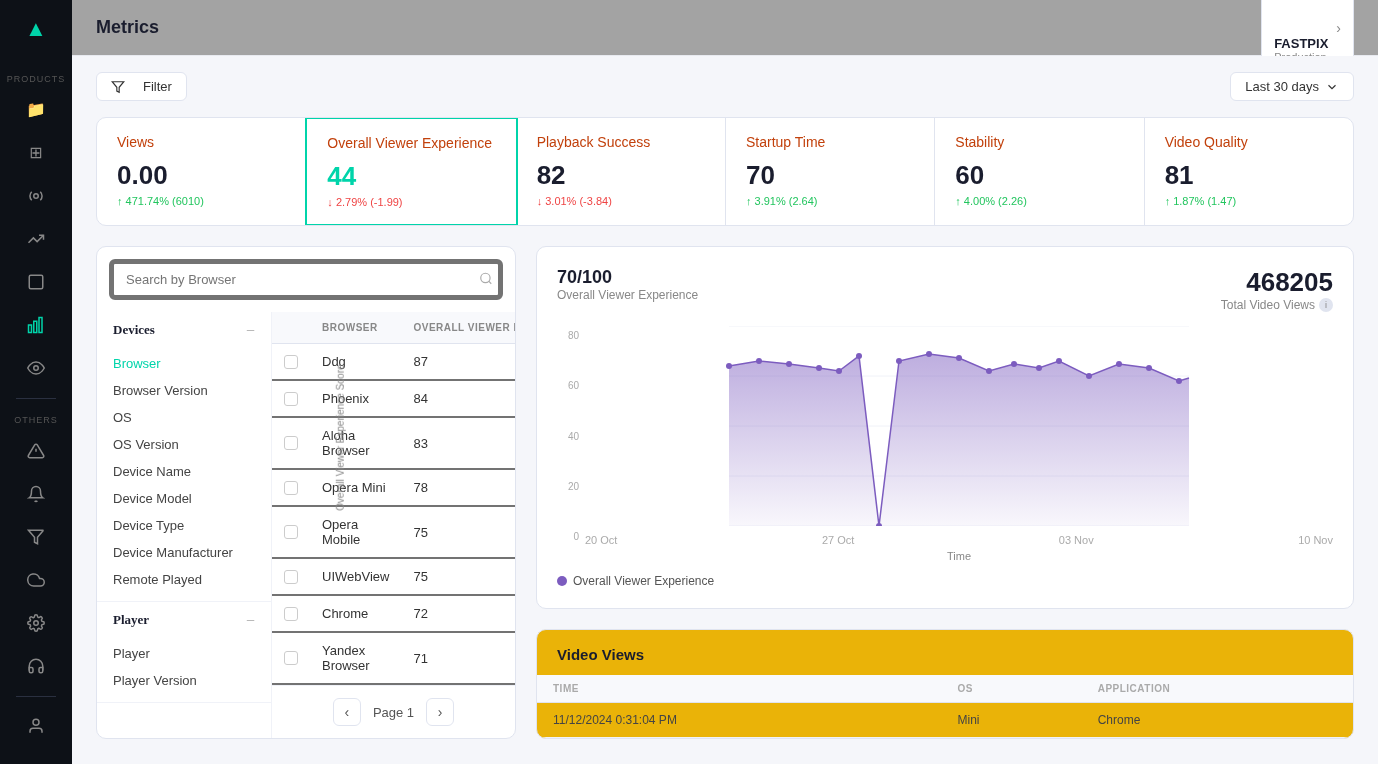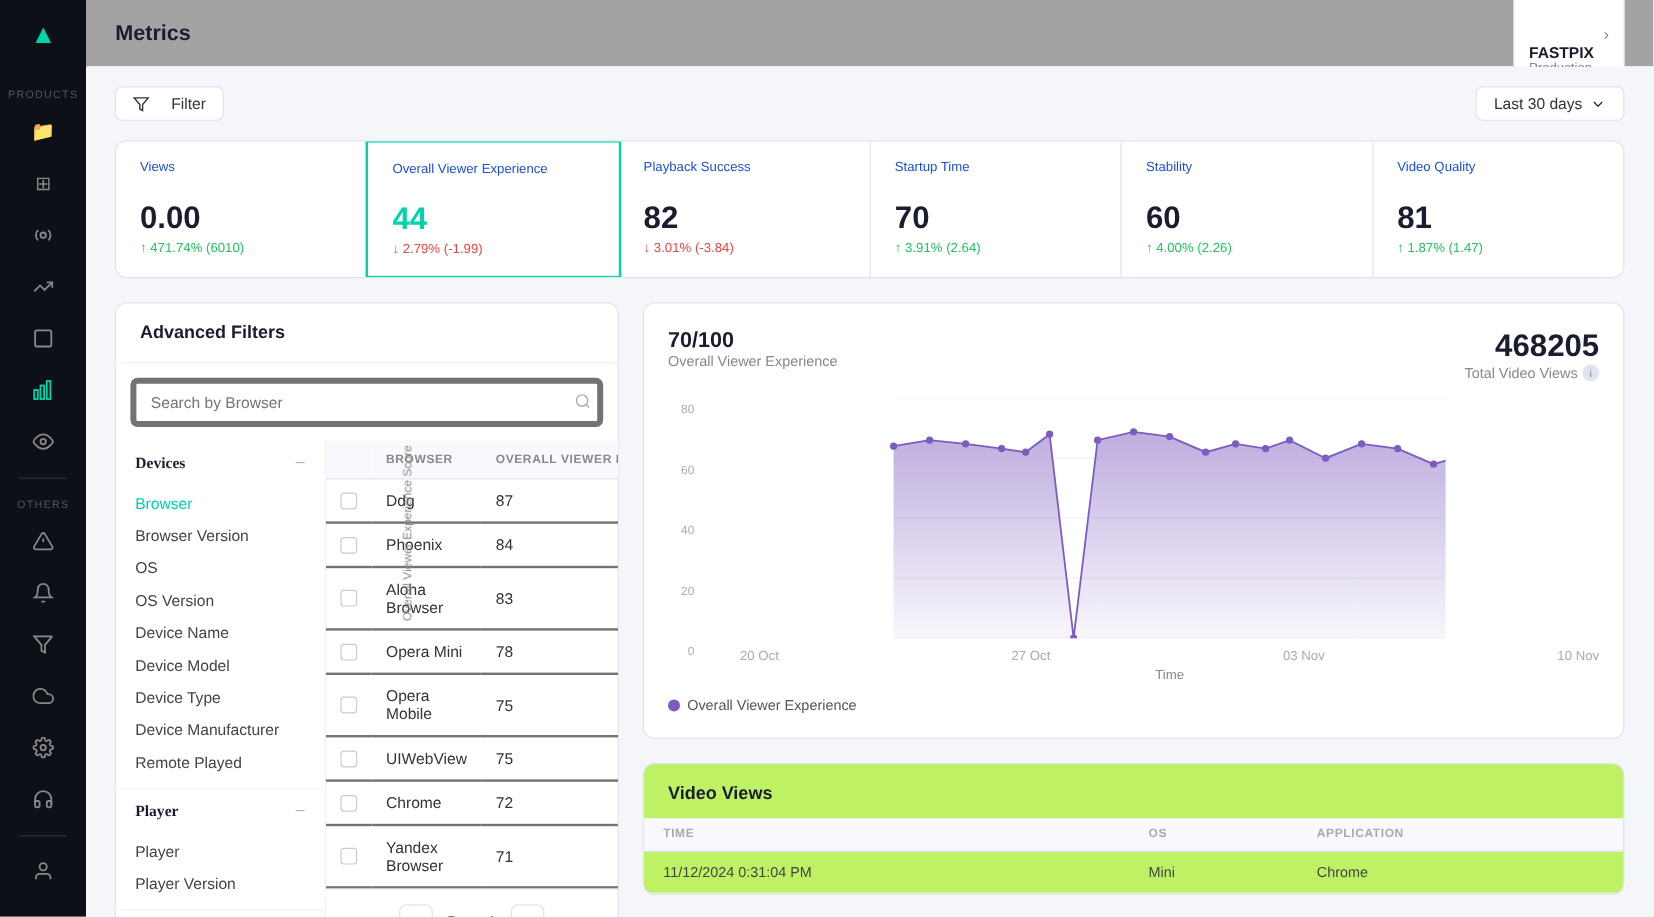--- a/index.html
+++ b/index.html
@@ -139,21 +139,21 @@
       flex: 1;
       padding: 16px 20px;
       border-right: 1px solid #e0e4ef;
     }
     .metric-card:last-child { border-right: none; }
     .metric-card.highlighted {
       border: 2px solid #00d4aa;
       border-radius: 0;
       margin: -1px;
     }
-    .metric-label { font-size: 11px; color: #1d4ed8; margin-bottom: 20px; }
+    .metric-label { font-size: 14px; color: #c2410c; margin-bottom: 10px; }
     .metric-value { font-size: 26px; font-weight: 700; color: #1a1d2e; margin-bottom: 4px; }
     .metric-value.highlight { color: #00d4aa; }
     .metric-change { font-size: 11px; }
     .metric-change.up { color: #22c55e; }
     .metric-change.down { color: #ef4444; }
 
     
     .bottom-row {
       display: flex;
       gap: 20px;
@@ -348,21 +348,21 @@
       color: #555;
     }
     .legend-dot {
       width: 10px;
       height: 10px;
       border-radius: 50%;
       background: #7c5cbf;
     }
 
     .video-views-card {
-      background: #bef264;
+      background: #eab308;
       border: 1px solid #e0e4ef;
       border-radius: 10px;
       overflow: hidden;
     }
     .video-views-header {
       padding: 16px 20px 12px;
       font-size: 15px;
       font-weight: 600;
       color: #1a1d2e;
     }
@@ -541,21 +541,20 @@
         <div class="metric-card">
     <div class="metric-label">Video Quality</div>
     <div class="metric-value">81</div>
     <div class="metric-change up">↑ 1.87%  (1.47)</div>
   </div>
       </div>
 
     <div class="bottom-row">
 
       <div class="filters-panel">
-        <div class="filters-header">Advanced Filters</div>
         <div class="search-bar">
           <input class="search-input" type="text" placeholder="Search by Browser" style="">
           <span class="search-icon">
             <svg width="14" height="14" viewBox="0 0 24 24" fill="none" stroke="#aaa" stroke-width="2">
                 <circle cx="11" cy="11" r="8"></circle>
                 <line x1="21" y1="21" x2="16.65" y2="16.65"></line>
               </svg>
           </span>
         </div>
 
@@ -690,21 +689,21 @@
             </div>
             <div style="text-align:right">
               <div class="chart-total-views">468205</div>
               <div class="chart-total-label">
                 <span>Total Video Views</span>
                 <span class="info-icon">i</span>
               </div>
             </div>
           </div>
 
-          <div style="display:flex; align-items:stretch; margin-top:8px;gap:32px;">
+          <div style="display:flex; align-items:stretch; margin-top:8px;">
 
             <div style="display:flex; flex-direction:column; justify-content:space-between; padding: 4px 6px 20px 0; font-size:10px; color:#aaa; text-align:right; width:28px;">
               <span>80</span>
               <span>60</span>
               <span>40</span>
               <span>20</span>
               <span>0</span>
             </div>
             <div style="flex:1;">
               

